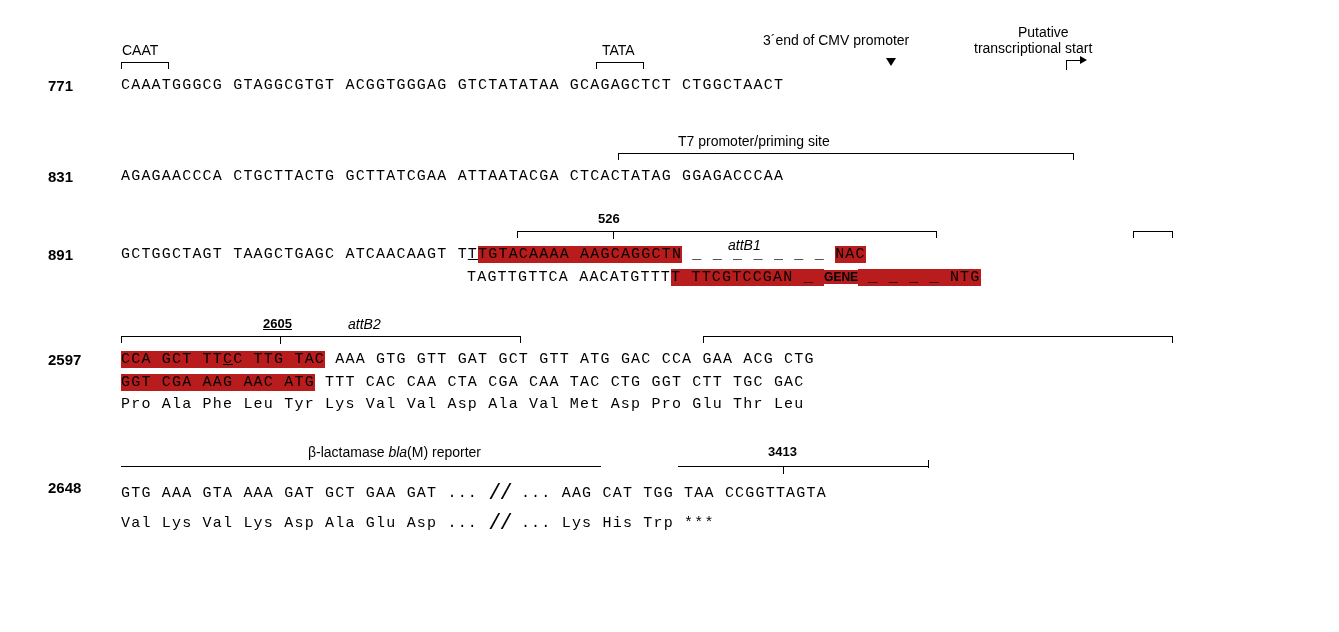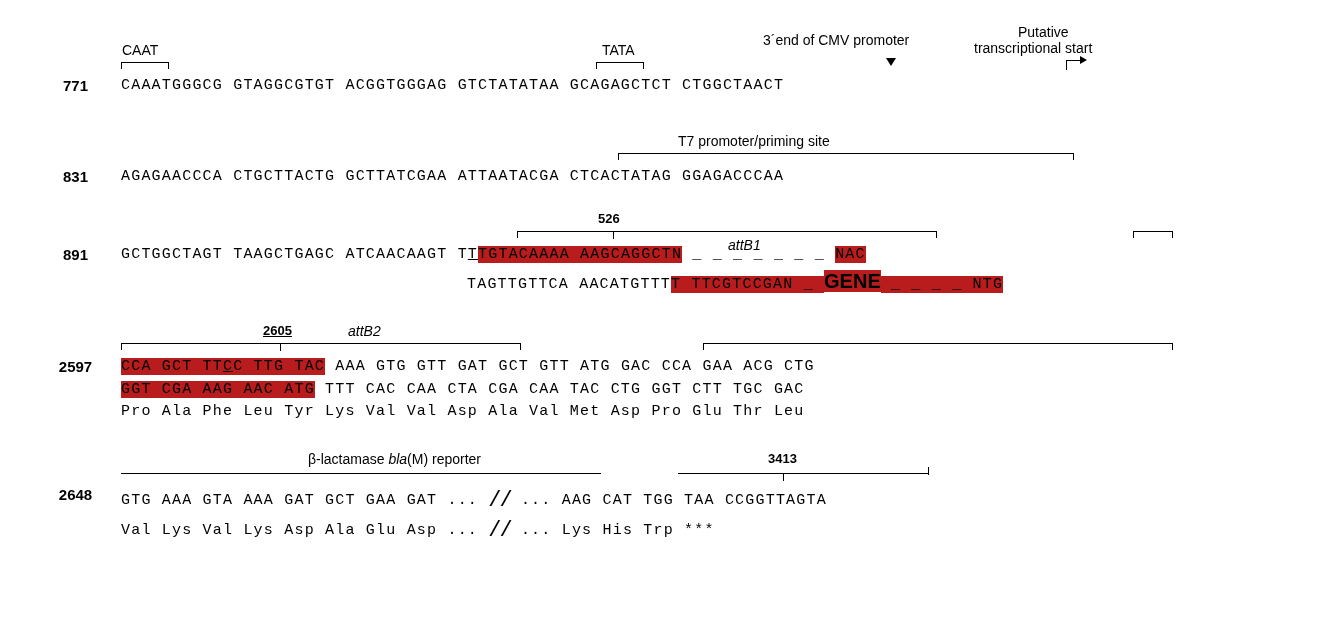--- a/index.html
+++ b/index.html
@@ -22,21 +22,21 @@
   }
   .annotation-row .label {
     position: absolute;
     white-space: nowrap;
   }
   .pos-num {
     font-family: Arial, Helvetica, sans-serif;
     font-weight: bold;
     display: inline-block;
     width: 55px;
-    text-align: center;
+    text-align: left;
     margin-right: 18px;
     vertical-align: top;
   }
   .seq {
     display: inline-block;
     letter-spacing: 1.2px;
     font-size: 15px;
     position: relative;
   }
   .seq-line {
@@ -66,21 +66,21 @@
     position:absolute;
     border-top:1px solid #000;
     height:0;
   }
   .highlight {
     background:#b91c1c;
   }
   .gene-label {
     font-family: Arial, sans-serif;
     font-weight:bold;
-    font-size:20px;
+    font-size:12px;
     letter-spacing:0;
   }
   .italic { font-style: italic; }
   .arrowhead-down {
     position:absolute;
     width:0;height:0;
     border-left:5px solid transparent;
     border-right:5px solid transparent;
     border-top:8px solid #000;
   }

